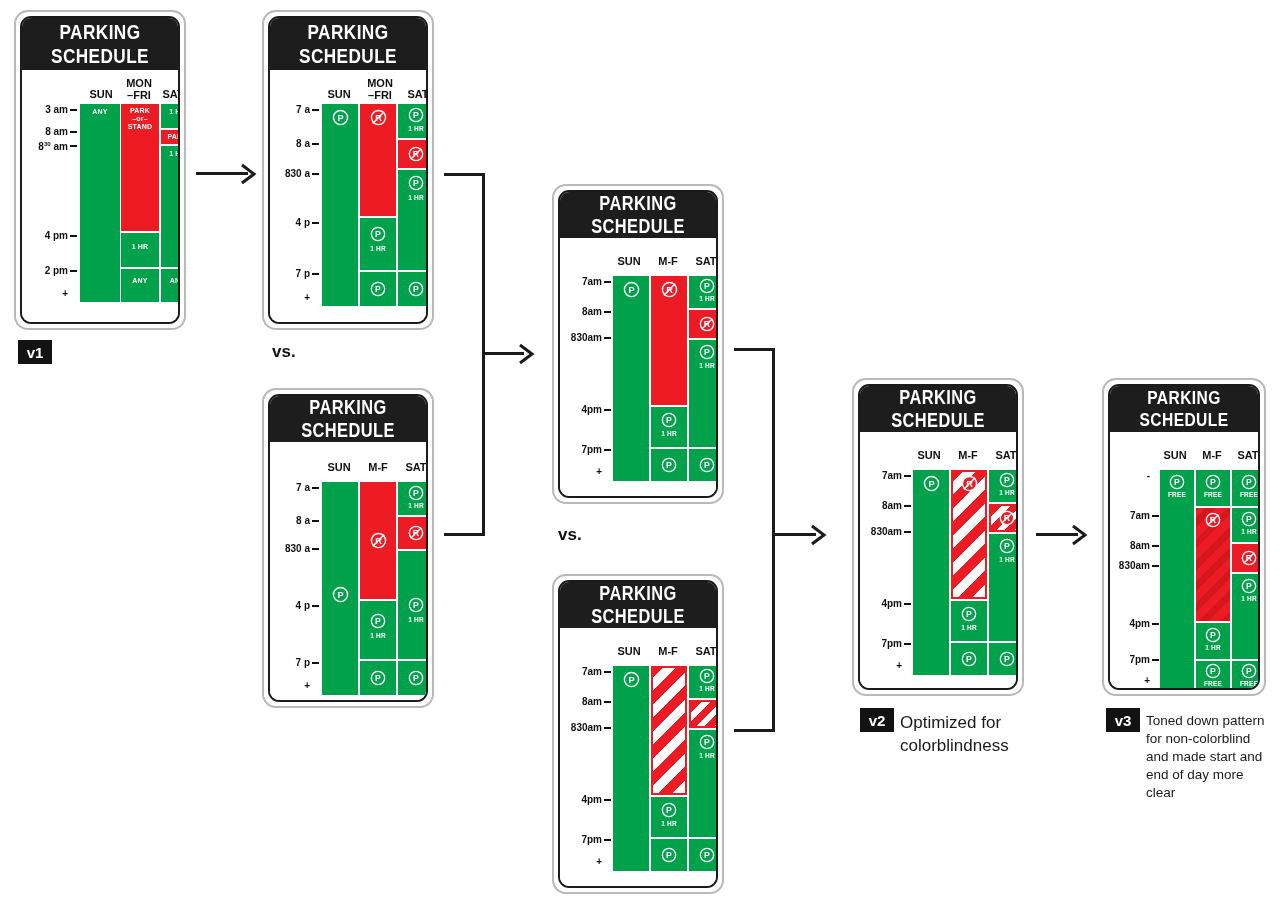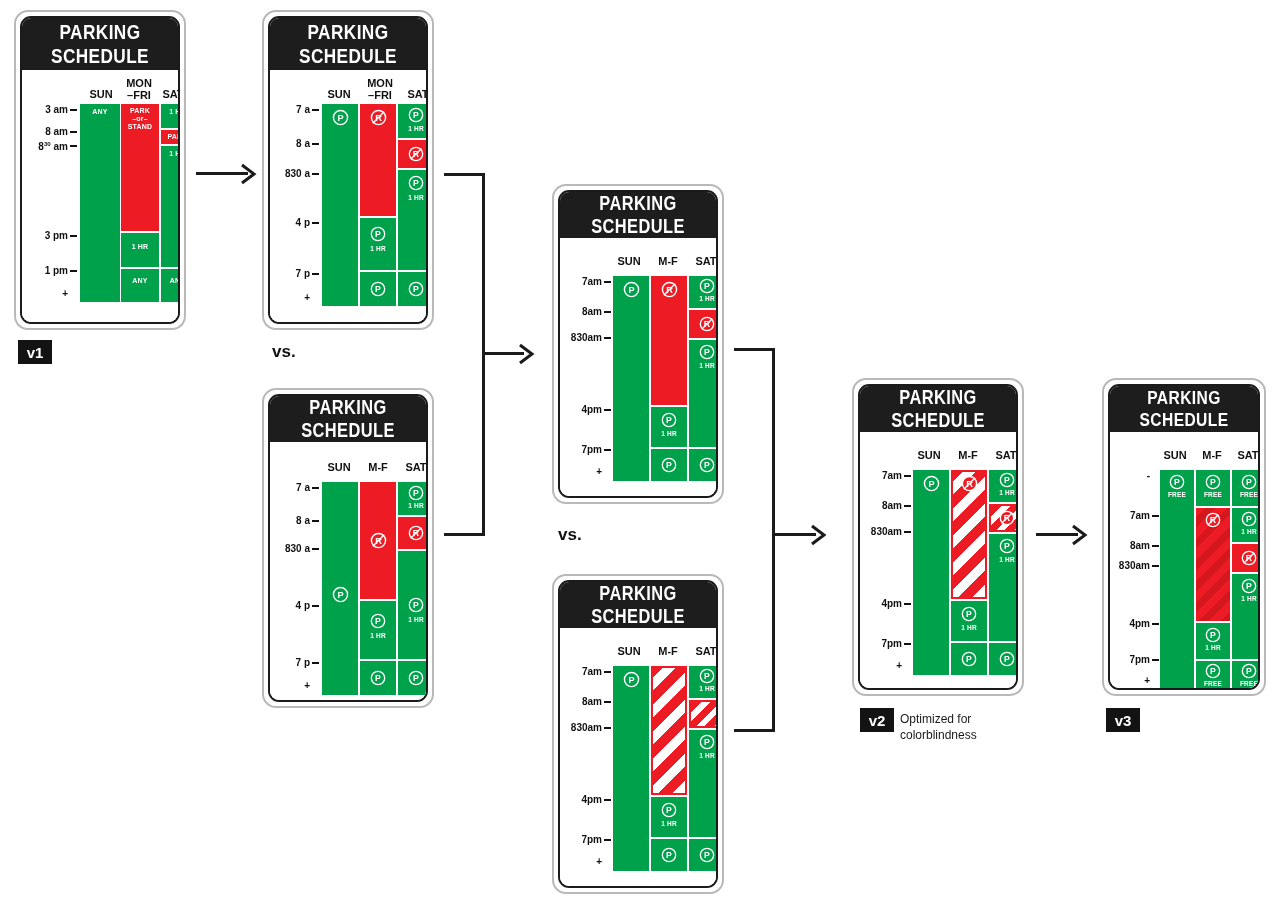--- a/index.html
+++ b/index.html
@@ -86,25 +86,25 @@
 
         <div class="tlabel" style="left:0px;top:56px;width:46px;font-size:10px;">
           <span>8 am</span></div>
         <div class="tick" style="left:48px;top:61px;width:7px;"></div>
 
         <div class="tlabel" style="left:0px;top:70px;width:46px;font-size:10px;">
           <span>8</span><span class="sup">30</span><span> am</span></div>
         <div class="tick" style="left:48px;top:75px;width:7px;"></div>
 
         <div class="tlabel" style="left:0px;top:160px;width:46px;font-size:10px;">
-          <span>3 pm</span></div>
+          <span>4 pm</span></div>
         <div class="tick" style="left:48px;top:165px;width:7px;"></div>
 
         <div class="tlabel" style="left:0px;top:195px;width:46px;font-size:10px;">
-          <span>1 pm</span></div>
+          <span>2 pm</span></div>
         <div class="tick" style="left:48px;top:200px;width:7px;"></div>
 
         <div class="tlabel" style="left:0px;top:218px;width:46px;font-size:10px;">
           <span>+</span></div>
 
         <div class="blk green" style="left:58px;top:34px;width:40px;height:198px;">
           <div class="blk-label" style="font-size:7px;position:absolute;top:4px;">ANY</div>
         </div>
 
         <div class="blk red" style="left:99px;top:34px;width:38px;height:127px;">
@@ -598,21 +598,21 @@
             <text x="12" y="17" text-anchor="middle" font-size="13" font-weight="bold" fill="#fff" font-family="Liberation Sans, sans-serif">P</text>
           </svg>
         </div>
       </div>
     </div>
   </div>
 
   <div class="vtag" style="left:860px;top:708px;width:34px;height:24px;font-size:15px;">
     <span>v2</span>
   </div>
-  <div class="caption" style="left:900px;top:712px;width:140px;font-size:12px;">
+  <div class="caption" style="left:900px;top:712px;width:140px;font-size:17px;">
     <span>Optimized for colorblindness</span>
   </div>
 
   <div class="ln" style="left:1036px;top:533px;width:42px;height:3px;"></div>
   <svg class="arrowhead" style="left:1071px;top:524px;" width="18" height="22" viewBox="0 0 18 22">
     <path d="M2,2 L14,11 L2,20" fill="none" stroke="#1b1b1b" stroke-width="3"></path>
   </svg>
 
   <div class="sign" style="left:1102px;top:378px;width:164px;height:318px;">
     <div class="sign-inner">
@@ -719,14 +719,17 @@
           </svg>
           <div class="blk-label" style="font-size:6.5px;position:absolute;top:19px;">FREE</div>
         </div>
       </div>
     </div>
   </div>
 
   <div class="vtag" style="left:1106px;top:708px;width:34px;height:24px;font-size:15px;">
     <span>v3</span>
   </div>
+  <div class="caption" style="left:1146px;top:712px;width:130px;font-size:13.5px;">
+    <span>Toned down pattern for non-colorblind and made start and end of day more clear</span>
+  </div>
 
 </div>
 
 </body></html>

